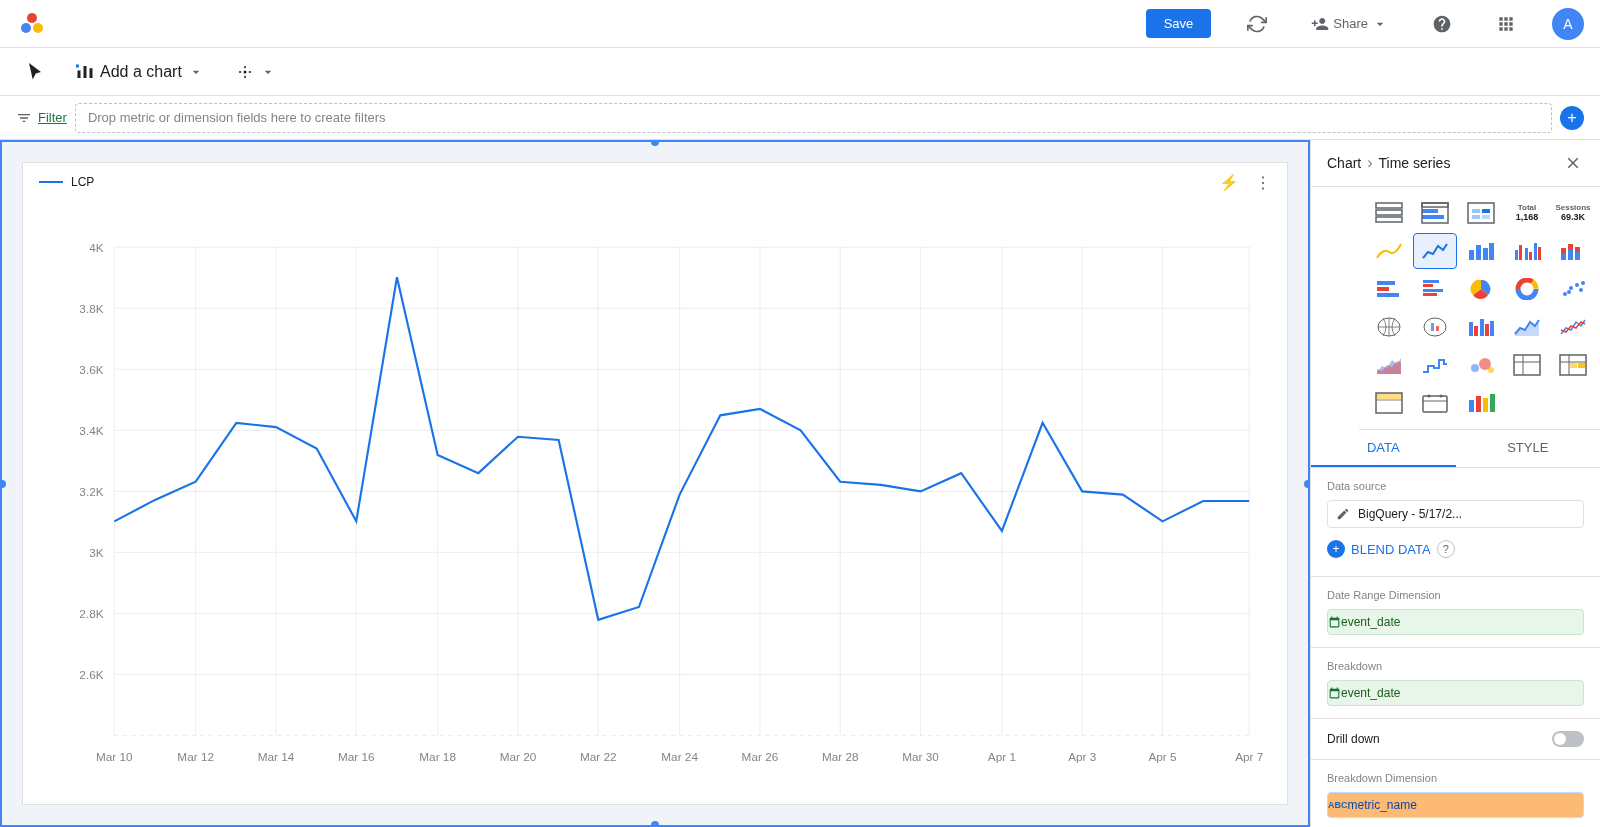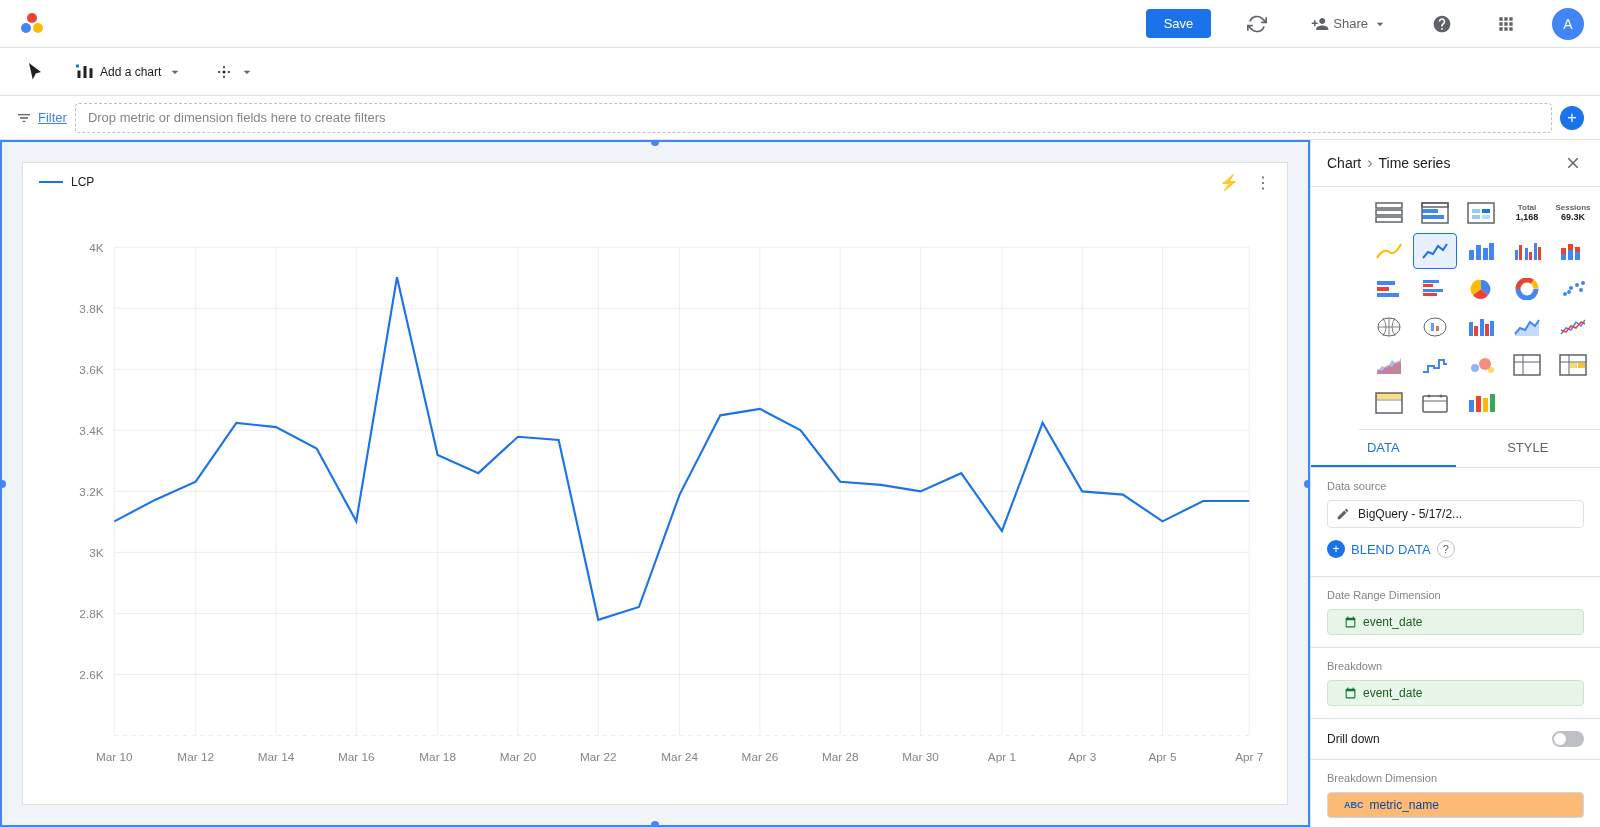--- a/index.html
+++ b/index.html
@@ -52,35 +52,35 @@
       background: #fff;
       display: flex;
       align-items: center;
       padding: 0 16px;
       gap: 12px;
       border-bottom: 1px solid #e0e0e0;
     }
     .tool-btn {
       display: flex; align-items: center; gap: 6px;
       background: none; border: none; cursor: pointer; color: #202124;
-      font-size: 12px; padding: 6px 10px; border-radius: 4px;
+      font-size: 16px; padding: 6px 10px; border-radius: 4px;
     }
 
     
     #filterbar {
       height: 44px;
       background: #fff;
       display: flex;
       align-items: center;
       padding: 0 16px;
       gap: 8px;
       border-bottom: 1px solid #e0e0e0;
     }
     .filter-label {
-      display: flex; align-items: center; gap: 6px; font-size: 13px; color: #3b82f6; text-decoration: underline;
+      display: flex; align-items: center; gap: 6px; font-size: 13px; color: #15803d; text-decoration: underline;
     }
     .filter-drop-zone {
       flex: 1;
       border: 1px dashed #bdc1c6;
       border-radius: 4px;
       height: 30px;
       display: flex;
       align-items: center;
       padding: 0 12px;
       color: #80868b;
@@ -233,22 +233,21 @@
       font-size: 13px; font-weight: 500; padding: 6px 0;
     }
     .blend-icon {
       width: 18px; height: 18px; border-radius: 50%; background: #1a73e8;
       color: #fff; font-size: 12px; display: flex; align-items: center; justify-content: center;
     }
 
     .field-chip {
       display: flex;
       align-items: center;
-      gap: 6px;
-      padding: 5px 16px;
+      padding: 5px 0;
       background: #e8f5e9;
       border-radius: 4px;
       font-size: 12px;
       cursor: pointer;
       border: 1px solid #c8e6c9;
       color: #1b5e20;
     }
     .field-chip.blue-bg {
       background: #fdba74;
       border-color: #bbdefb;

